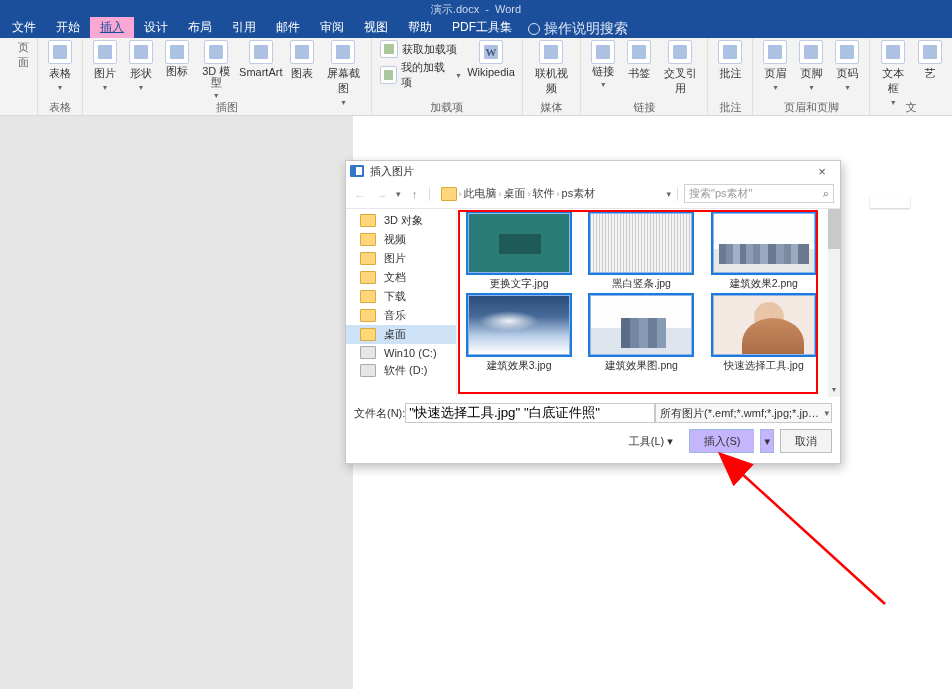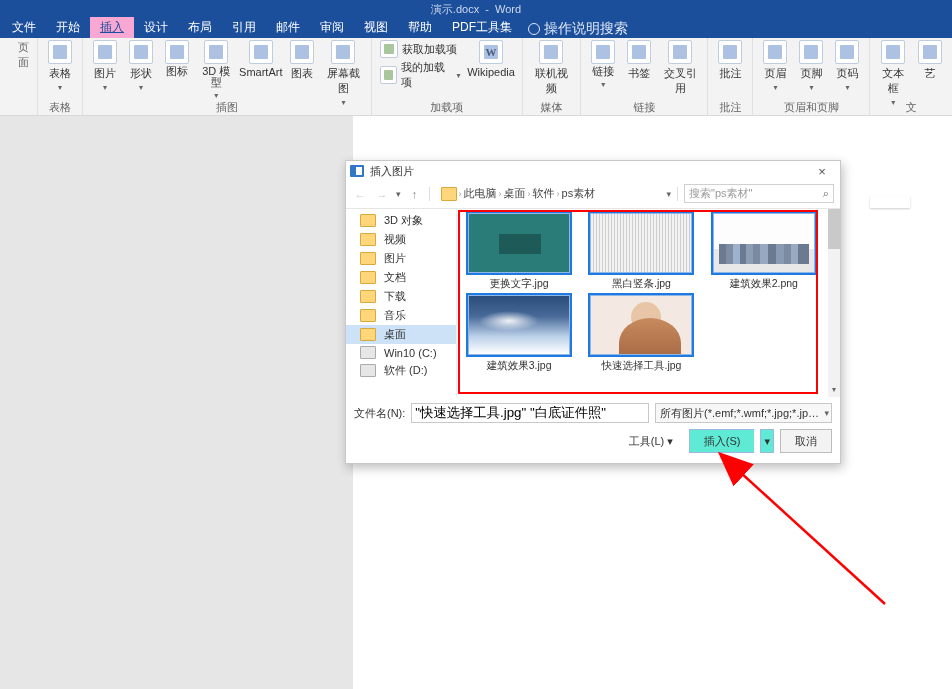--- a/index.html
+++ b/index.html
@@ -81,33 +81,33 @@
   .img.bldg2{background:linear-gradient(#fdfdfd 60%,#e8e8e8 0);}
   .img.bldg2::after{content:"";position:absolute;left:5%;right:5%;bottom:8px;height:20px;background:linear-gradient(90deg,#6b7a90 0 8%,#7f8da3 0 15%,#9fb2cd 0 23%,#6b7a90 0 30%,#8d9db4 0 38%,#7b8aa0 0 46%,#97a8c0 0 55%,#6b7a90 0 63%,#8a9ab2 0 72%,#7c8ba1 0 80%,#9aabbf 0 88%,#6b7a90 0);}
   .img.sky{background:linear-gradient(#2a4d7a 0%,#486a99 35%,#bcd1ea 70%,#fff 100%);}
   .img.sky::after{content:"";position:absolute;left:10%;top:25%;width:60%;height:20px;background:radial-gradient(ellipse at 50% 50%,rgba(255,255,255,.9),rgba(255,255,255,0) 70%);}
   .img.bldg1{background:linear-gradient(#fdfdfd 55%,#dfe5ed 0);}
   .img.bldg1::after{content:"";position:absolute;left:30%;right:25%;bottom:6px;height:30px;background:linear-gradient(90deg,#5a6c86 0 20%,#7387a3 0 40%,#8899b4 0 60%,#6b7d97 0 80%,#889bb5 0);}
   .img.girl{background:#f3e9e2;}
   .img.girl::before{content:"";position:absolute;left:40%;top:6px;width:30px;height:30px;border-radius:50%;background:#e9c5a8;}
   .img.girl::after{content:"";position:absolute;left:28%;top:22px;width:62%;height:50px;border-radius:50% 50% 0 0;background:linear-gradient(#c88a5e,#9e623e);}
   
-  .dlg-file{padding:6px 8px 2px 8px;display:flex;align-items:center;gap:6px;font-size:11px;}
+  .dlg-file{padding:6px 8px 2px 8px;display:flex;align-items:center;gap:0;font-size:11px;}
   .dlg-file label{white-space:nowrap;}
   .tinput{border:1px solid #c8c8c8;padding:1px 3px;background:#fff;height:16px;}
   .tinput.fn{flex:1;}
   .combo{border:1px solid #c8c8c8;height:18px;display:flex;align-items:center;padding:0 12px 0 4px;position:relative;min-width:140px;background:#f7f7f7;white-space:nowrap;overflow:hidden;}
   .combo::after{content:"▾";position:absolute;right:2px;font-size:9px;color:#666;}
   .dlg-buttons{display:flex;align-items:center;gap:6px;padding:4px 8px 10px 8px;font-size:11px;}
   .dlg-buttons .left{flex:1;display:flex;justify-content:flex-end;padding-right:10px;}
   .tools-dd{display:flex;align-items:center;gap:4px;}
   .btn2{border:1px solid #bdbdbd;background:#f3f3f3;height:22px;padding:0 14px;display:flex;align-items:center;cursor:pointer;}
   .btn2.split{border-right:none;}
   .btn2.dd{padding:0 3px;}
-  .btn2.primary{background:#5eead4;border-color:#9cb8e0;}
+  .btn2.primary{background:#c4b5fd;border-color:#9cb8e0;}
   
   .arrow-svg{position:absolute;left:0;top:0;pointer-events:none;}
 </style>
 </head>
 <body>
 
 <div class="titlebar">
   <span>演示.docx</span>
   &nbsp;-&nbsp;
   <span>Word</span>
@@ -380,20 +380,24 @@
           </div>
         <div class="thumb sel">
             <div class="img bldg2"></div>
             <div class="cap">建筑效果2.png</div>
           </div>
         <div class="thumb sel">
             <div class="img sky"></div>
             <div class="cap">建筑效果3.jpg</div>
           </div>
         <div class="thumb sel">
+            <div class="img bldg1"></div>
+            <div class="cap">建筑效果图.png</div>
+          </div>
+        <div class="thumb sel">
             <div class="img girl"></div>
             <div class="cap">快速选择工具.jpg</div>
           </div>
       </div>
       <div class="scroll">
         <div class="scroll-arrow" style="top:0">▴</div>
         <div class="scrollthumb"></div>
         <div class="scroll-arrow down">▾</div>
       </div>
     </div>

